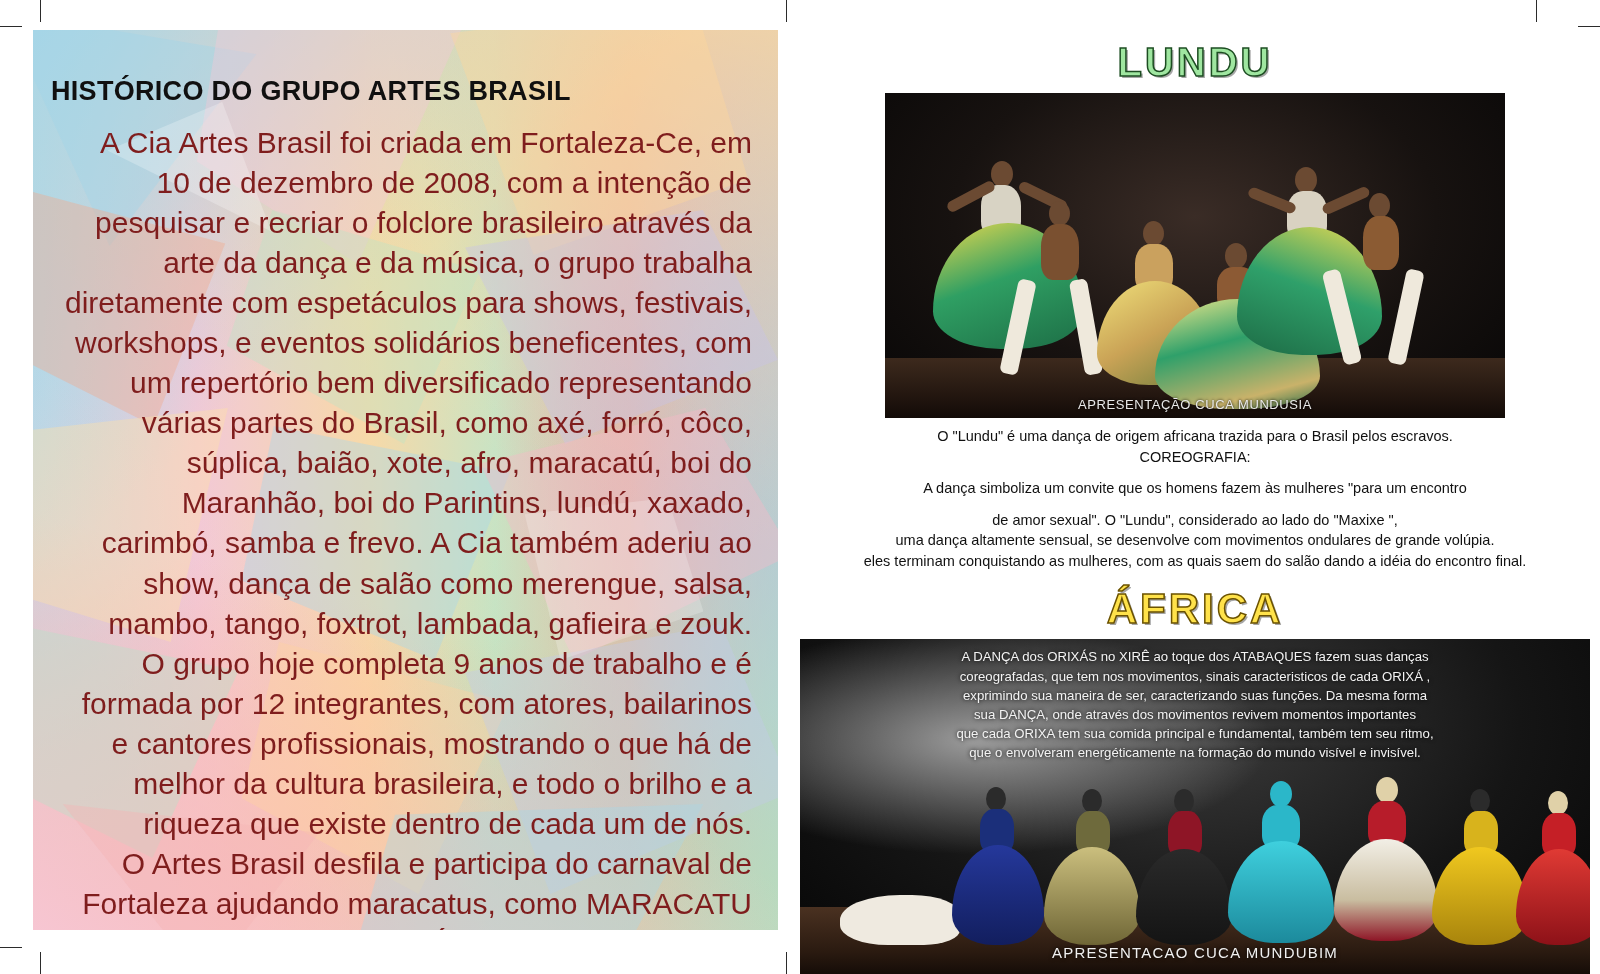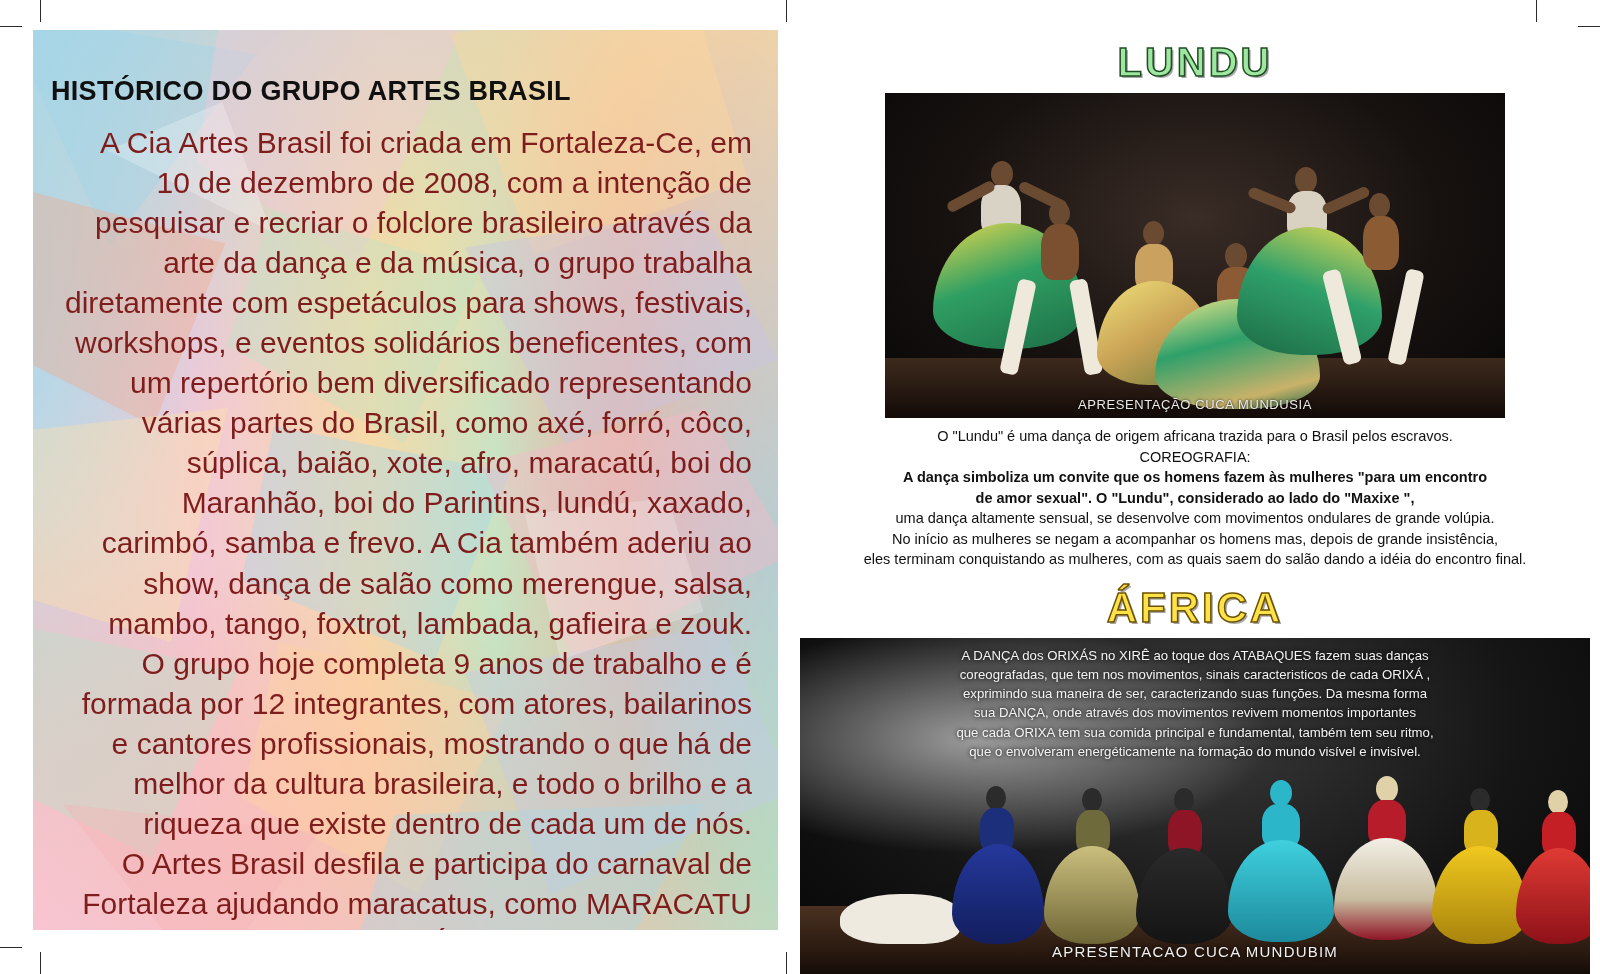--- a/index.html
+++ b/index.html
@@ -144,21 +144,21 @@
   .limb  { position: absolute; background:#6b4a32; border-radius: 6px; }
 
   .lundu-text {
     margin: 8px auto 0 auto;
     width: 740px;
     text-align: center;
     font-size: 14.5px;
     line-height: 1.42;
     color: #111;
   }
-  .lundu-text .bold { font-weight: bold; }
+  .lundu-text .bold { font-weight: normal; margin-top: 11px; }
 
   .orixas-title {
     text-align: center;
     font-size: 42px;
     font-weight: bold;
     letter-spacing: 3px;
     color: #ffe24a;
     -webkit-text-stroke: 1.5px #6b5200;
     text-shadow: 2px 2px 0 rgba(0,0,0,.35);
     margin: 14px 0 6px 0;
@@ -305,21 +305,20 @@
 
       <div class="photo-caption-overlay">APRESENTAÇÃO CUCA MUNDUSIA</div>
     </div>
 
     <div class="lundu-text">
       <div>O "Lundu" é uma dança de origem africana trazida para o Brasil pelos escravos.</div>
       <div>COREOGRAFIA:</div>
       <div class="bold">A dança simboliza um convite que os homens fazem às mulheres "para um encontro</div>
       <div class="bold">de amor sexual". O "Lundu", considerado ao lado do "Maxixe ",</div>
       <div>uma dança altamente sensual, se desenvolve com movimentos ondulares de grande volúpia.</div>
-      <div>No início as mulheres se negam a acompanhar os homens mas, depois de grande insistência,</div>
       <div>eles terminam conquistando as mulheres, com as quais saem do salão dando a idéia do encontro final.</div>
     </div>
 
     <div class="orixas-title">ÁFRICA</div>
 
     <div class="photo photo-orixas">
       <div class="orixas-floor"></div>
 
       <div class="orixas-overlay-text">
         <div>A  DANÇA dos ORIXÁS no XIRÊ  ao toque dos   ATABAQUES fazem suas danças</div>

